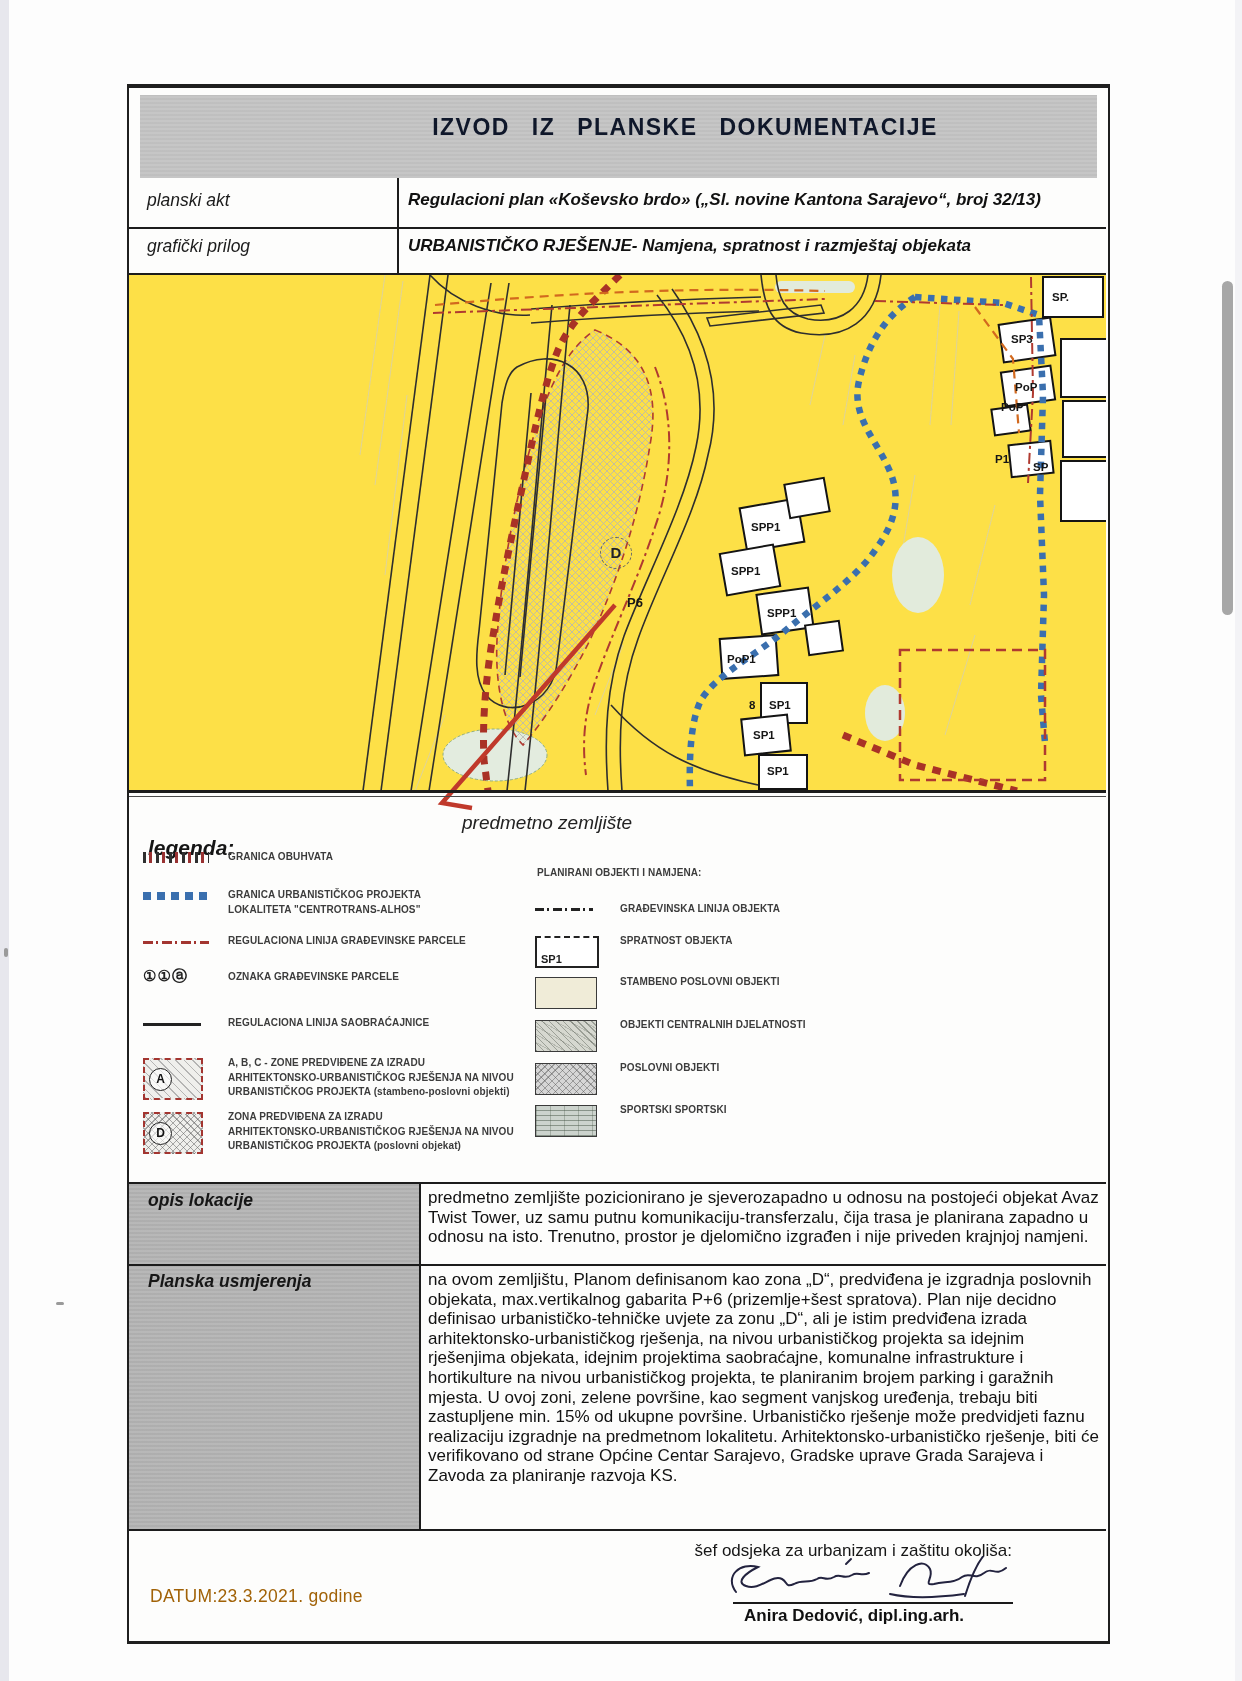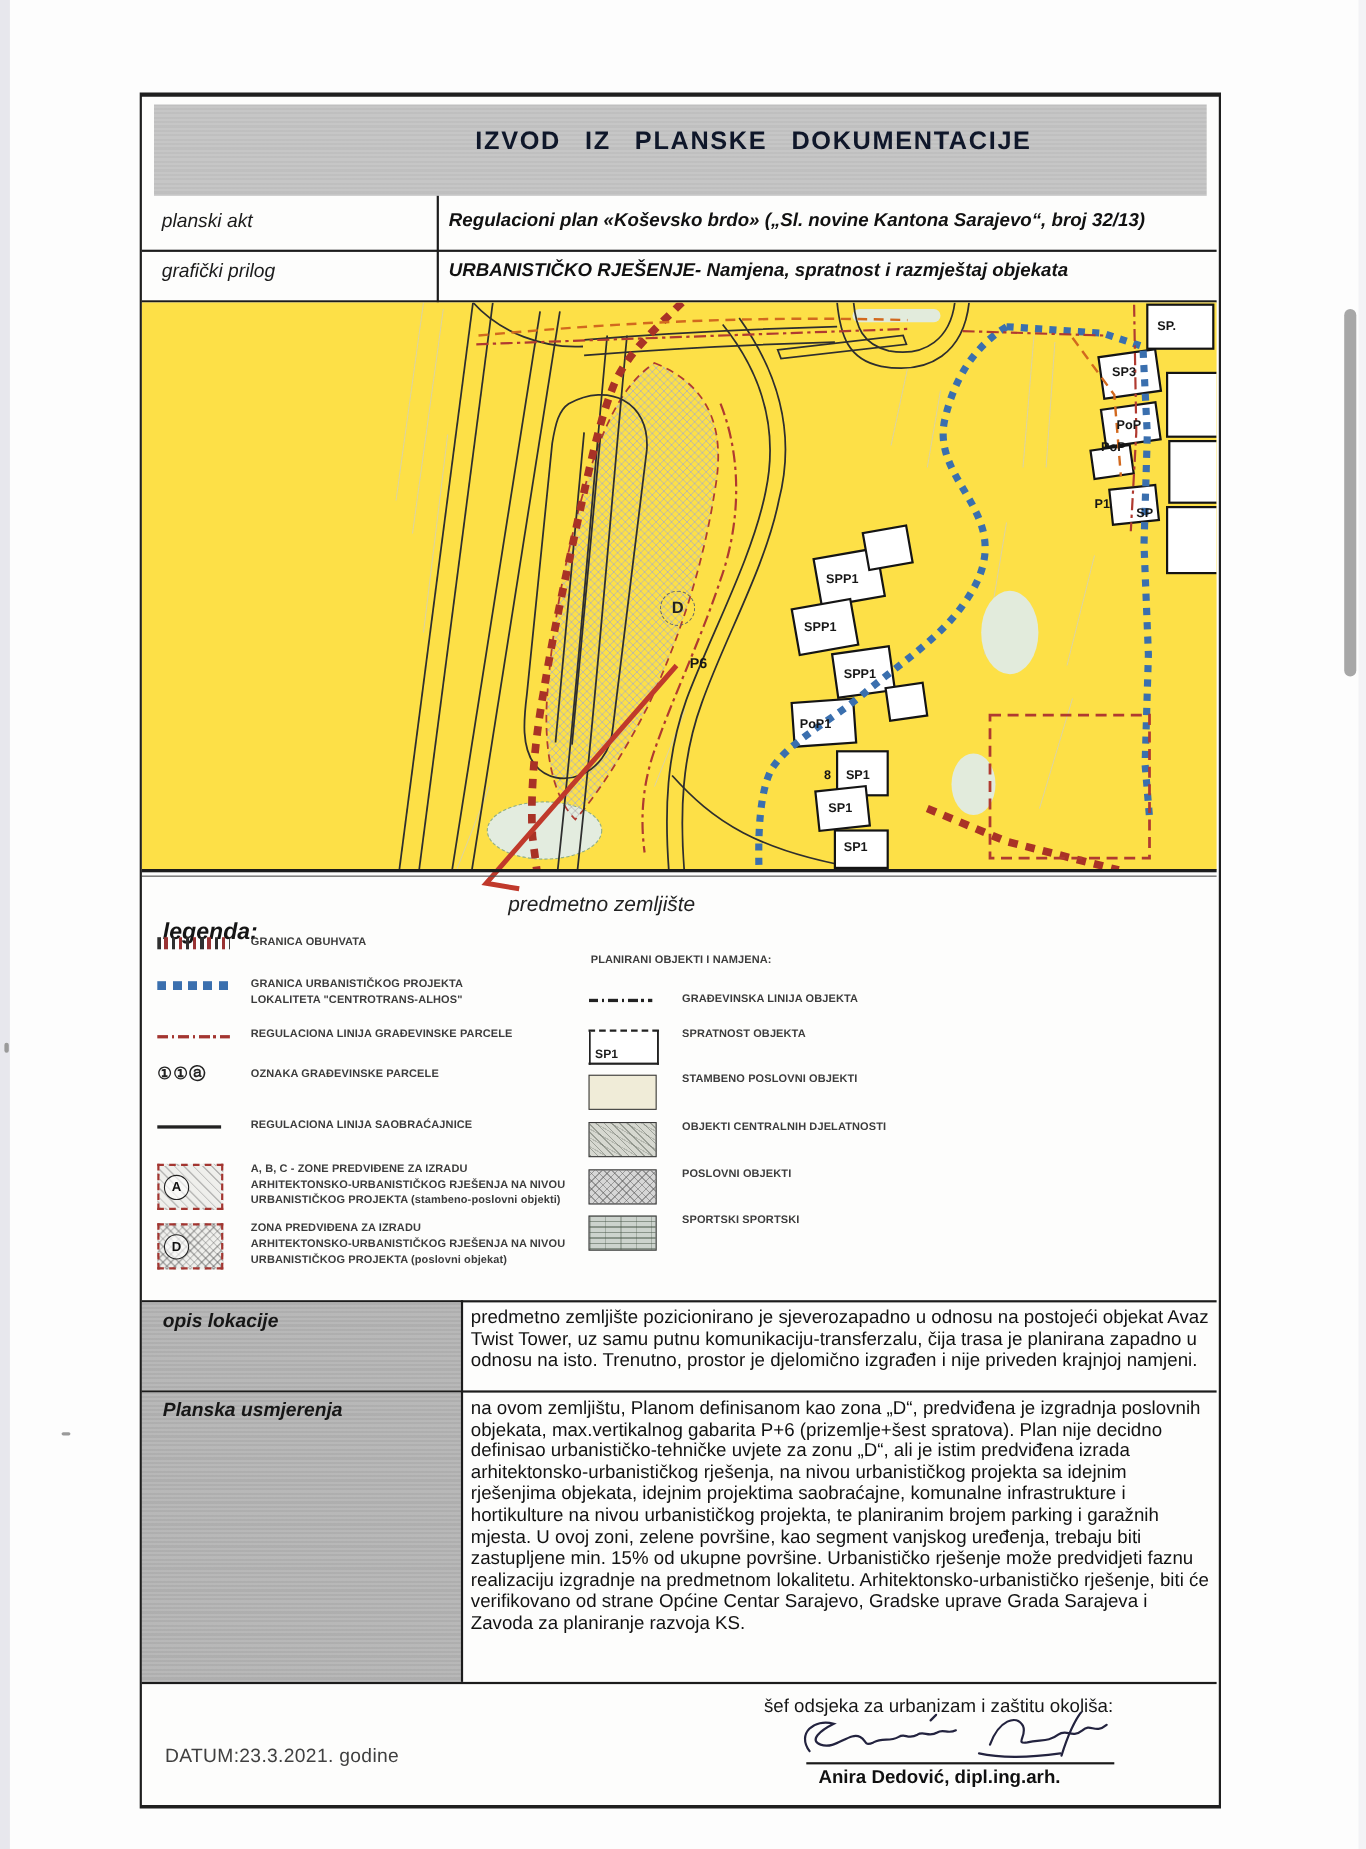--- a/index.html
+++ b/index.html
@@ -55,21 +55,21 @@
   .swatch-cross{background-color:#d6d6d6;background-image:repeating-linear-gradient(45deg,rgba(80,80,80,.45) 0 1px,transparent 1px 5px),repeating-linear-gradient(-45deg,rgba(80,80,80,.45) 0 1px,transparent 1px 5px);}
   .swatch-hlines{background-color:#ccd3cd;background-image:repeating-linear-gradient(0deg,rgba(70,85,70,.5) 0 1px,transparent 1px 5px),repeating-linear-gradient(90deg,rgba(70,85,70,.3) 0 1px,transparent 1px 14px);}
   
   .cell-gray{left:129px;width:290px;background:#b4b4b4;
     background-image:repeating-linear-gradient(0deg,rgba(255,255,255,.05) 0 2px,rgba(0,0,0,.03) 2px 4px);}
   .section-label{font-style:italic;font-weight:700;font-size:17.5px;color:#161616;}
   .section-text{font-size:17px;line-height:19.6px;color:#121212;}
   
   .footer-caption{font-size:17px;color:#161616;}
   .footer-name{font-size:17px;font-weight:700;color:#101010;}
-  .footer-date{font-size:17.5px;color:#404040;letter-spacing:.3px;}
+  .footer-date{font-size:17.5px;color:#a16207;letter-spacing:.3px;}
   .sig-underline{background:#1a1a1a;height:2px;}
 </style>
 </head>
 <body>
 
 <div class="abs left-strip"></div>
 <div class="abs scroll-track"></div>
 <div class="abs scroll-thumb"></div>
 <div class="abs speck" style="left:4px;top:948px;width:4px;height:9px;"></div>
 <div class="abs speck" style="left:56px;top:1302px;width:8px;height:3px;"></div>

